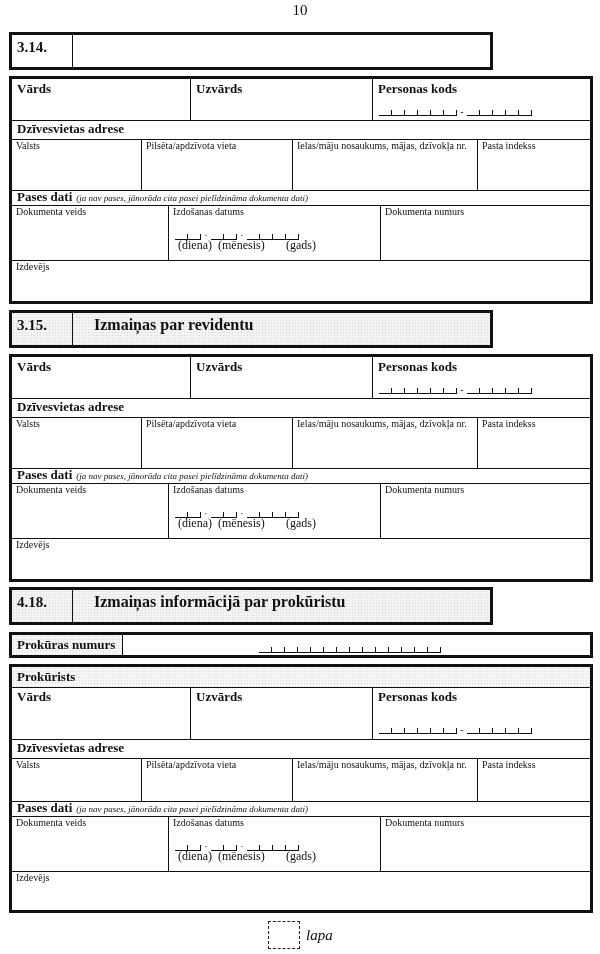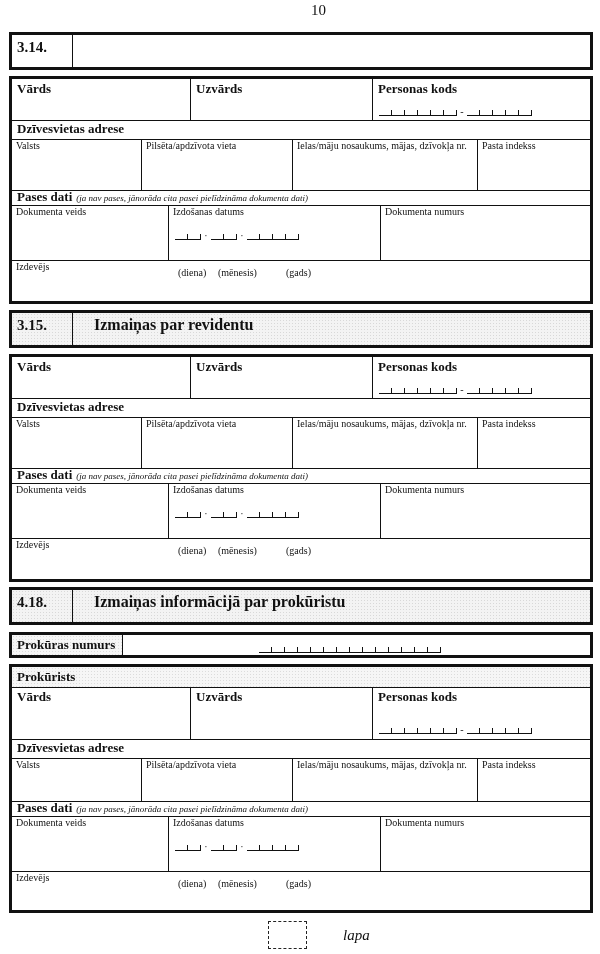--- a/index.html
+++ b/index.html
@@ -1,41 +1,41 @@
 <!DOCTYPE html>
 <html><head>
 <meta charset="utf-8">
 <style>
   html, body { margin:0; padding:0; background:#fff; }
   body { width:600px; height:954px; position:relative; overflow:hidden;
          font-family:"Liberation Serif", serif; color:#111; }
-  .abs { position:absolute; box-sizing:border-box;padding-left:37px; }
+  .abs { position:absolute; box-sizing:border-box; }
   .page-num { left:0; width:600px; top:2px; text-align:center; font-size:15px; }
-  .hdr { left:9px; width:584px; height:38px; border:3px solid #111;
+  .hdr { left:9px; width:484px; height:38px; border:3px solid #111;
          background:#f3f3f3;
          background-image: radial-gradient(#d8d8d8 0.6px, transparent 0.8px);
          background-size:3px 3px; }
   .hdr.plain { background:#fff; background-image:none; }
   .hdr .num { position:absolute; left:0; top:0; width:61px; height:100%;
               border-right:1px solid #111; font-weight:bold; font-size:15px;
               padding:4px 0 0 5px; box-sizing:border-box; }
   .hdr .ttl { position:absolute; left:82px; top:3px; font-weight:bold; font-size:16px; }
   .box { left:9px; width:584px; border:3px solid #111; background:#fff; }
   .row { position:absolute; left:0; right:0; border-bottom:1px solid #111; }
   .row.last { border-bottom:none; }
   .cell { position:absolute; top:0; bottom:0; box-sizing:border-box; border-left:1px solid #111; }
   .cell.first { border-left:none; }
   .lbl-b { font-weight:bold; font-size:13px; padding:2px 0 0 5px; }
   .lbl-s { font-size:10px; padding:1px 0 0 4px; }
   .note { font-style:italic; font-size:9px; font-weight:normal; margin-left:4px; }
   .slots { position:absolute; font-size:10px; letter-spacing:0; white-space:nowrap; }
   .slot { display:inline-block; width:13px; height:6px; border-bottom:1px solid #111;
           border-right:1px solid #111; margin-right:0; box-sizing:border-box; vertical-align:bottom; }
   .sep { display:inline-block; width:10px; text-align:center; vertical-align:bottom; font-size:10px; line-height:8px; }
-  .sub { position:absolute; font-size:10px; white-space:nowrap;margin-top:29px; }
+  .sub { position:absolute; font-size:12px; white-space:nowrap; }
   .lapa-box { left:268px; top:921px; width:32px; height:28px; border:1px dashed #222; }
   .lapa-txt { left:306px; top:927px; font-style:italic; font-size:15px; }
   .shade { background:#f6f6f6;
            background-image: radial-gradient(#dcdcdc 0.6px, transparent 0.8px);
            background-size:3px 3px; }
 </style>
 </head>
 <body>
 
 <div class="abs page-num">10</div>

